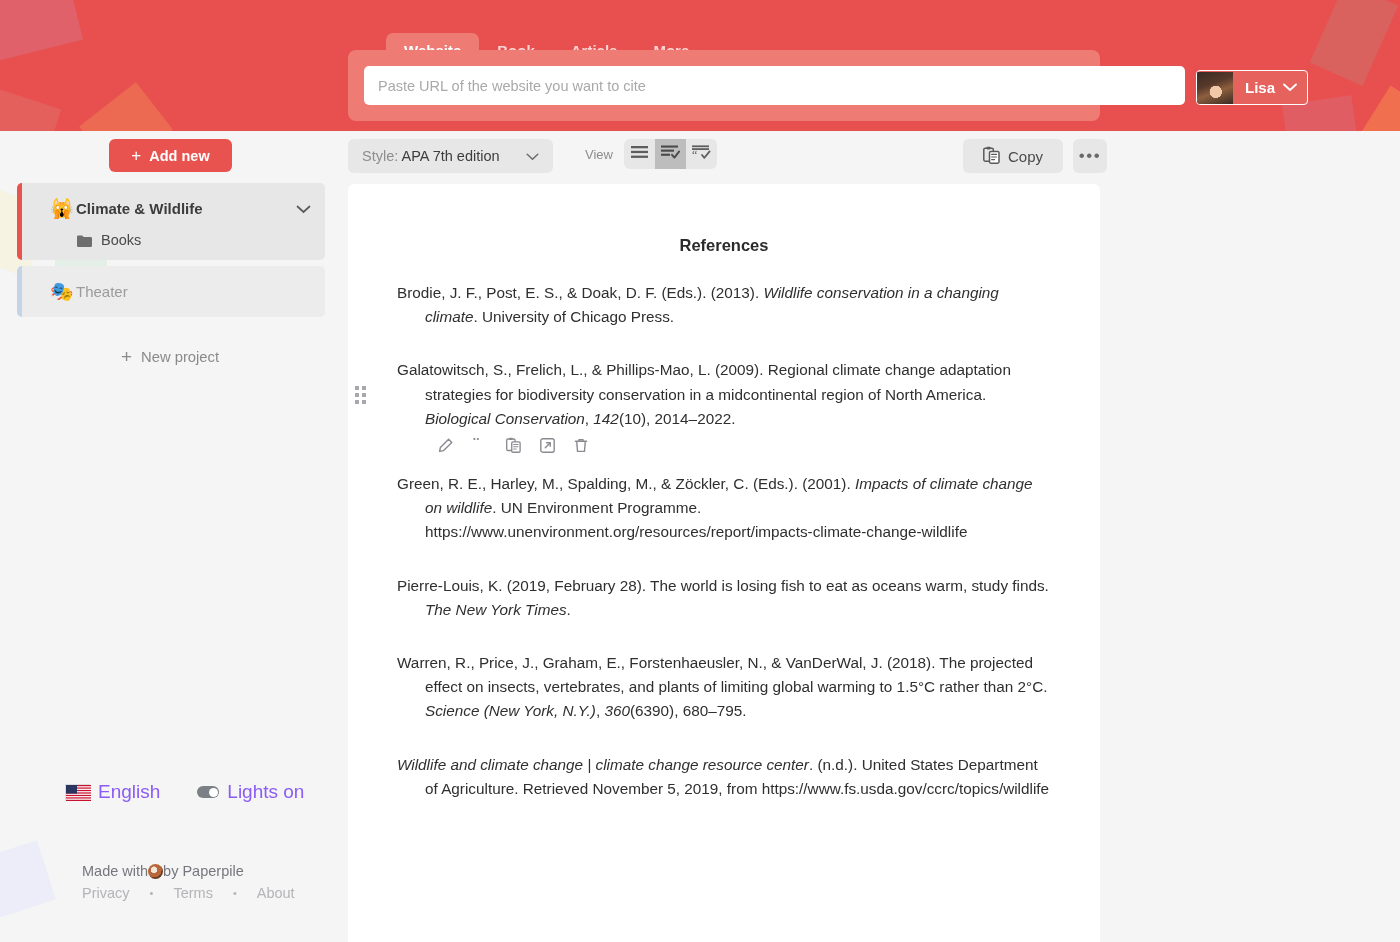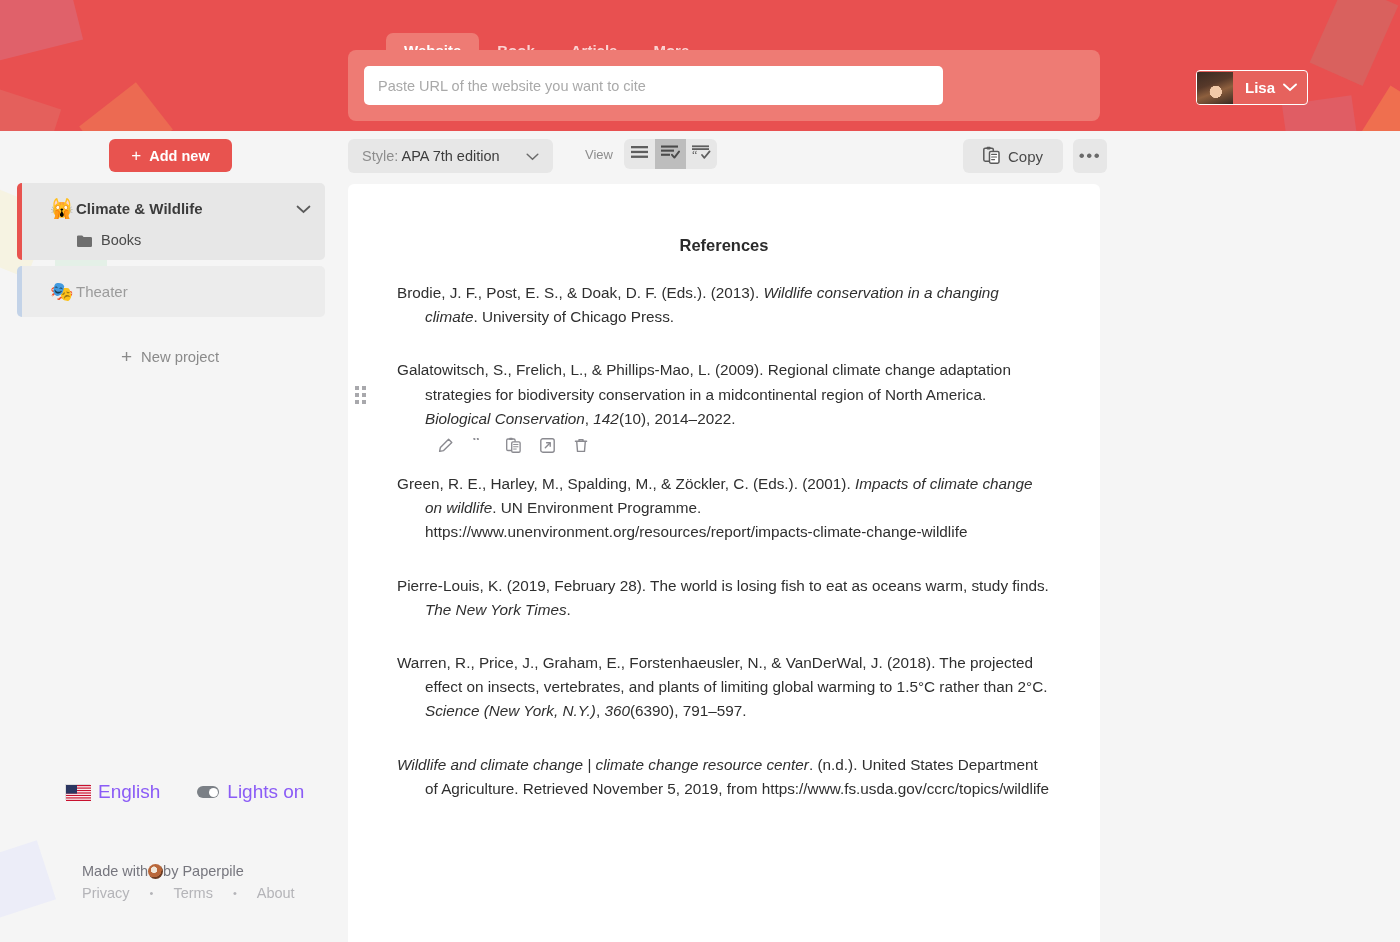--- a/index.html
+++ b/index.html
@@ -50,21 +50,21 @@
   .tab.active { background: #ee7b74; color: #ffffff; margin-top: 14px; }
 
   .search-shell {
     position: absolute; left: 348px; top: 50px;
     width: 752px; height: 71px;
     background: #ee7b74;
     border-radius: 8px;
   }
   .search-input {
     position: absolute; left: 16px; top: 16px;
-    width: 579px; height: 39px;
+    width: 821px; height: 39px;
     background: #ffffff;
     border: none; border-radius: 5px;
     padding: 0 14px;
     font-family: "Liberation Sans", sans-serif;
     font-size: 14.5px; color: #7f1d1d;
     outline: none;
   }
   .search-input::placeholder { color: #a9a9a9; }
 
   .user-chip {
@@ -496,17 +496,17 @@
               </svg>
             </span>
             <span class="act">
               <svg width="14" height="15" viewBox="0 0 14 15">
                 <path d="M1.4 3.3h11.2M5 3.3V1.6h4v1.7M2.7 3.3l0.8 10.1h7l0.8-10.1" fill="none" stroke="#8a8a90" stroke-width="1.4" stroke-linecap="round" stroke-linejoin="round"></path>
               </svg>
             </span>
           </div></div>
         <div class="ref"><span><span>Green, R. E., Harley, M., Spalding, M., &amp; Zöckler, C. (Eds.). (2001). </span><i>Impacts of climate change on wildlife</i><span>. UN Environment Programme. https://www.unenvironment.org/resources/report/impacts-climate-change-wildlife</span></span></div>
         <div class="ref"><span><span>Pierre-Louis, K. (2019, February 28). The world is losing fish to eat as oceans warm, study finds. </span><i>The New York Times</i><span>.</span></span></div>
-        <div class="ref"><span><span>Warren, R., Price, J., Graham, E., Forstenhaeusler, N., &amp; VanDerWal, J. (2018). The projected effect on insects, vertebrates, and plants of limiting global warming to 1.5°C rather than 2°C. </span><i>Science (New York, N.Y.)</i><span>, </span><i>360</i><span>(6390), 791–597.</span></span></div>
+        <div class="ref"><span><span>Warren, R., Price, J., Graham, E., Forstenhaeusler, N., &amp; VanDerWal, J. (2018). The projected effect on insects, vertebrates, and plants of limiting global warming to 1.5°C rather than 2°C. </span><i>Science (New York, N.Y.)</i><span>, </span><i>360</i><span>(6390), 680–795.</span></span></div>
         <div class="ref"><span><i>Wildlife and climate change | climate change resource center</i><span>. (n.d.). United States Department of Agriculture. Retrieved November 5, 2019, from https://www.fs.usda.gov/ccrc/topics/wildlife</span></span></div>
       </div>
   </div>
 </div>
 
 </body></html>

